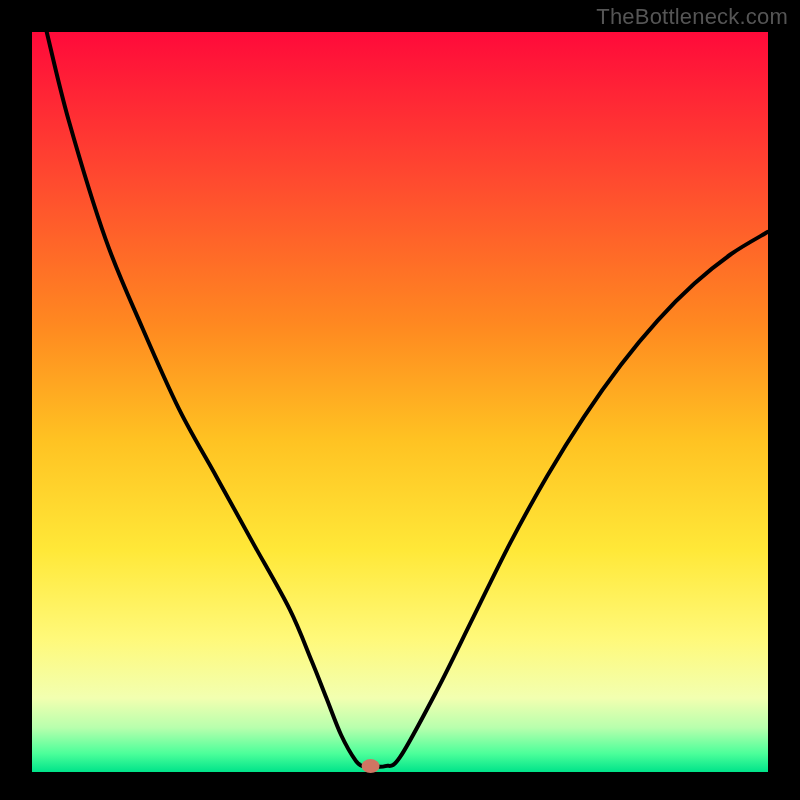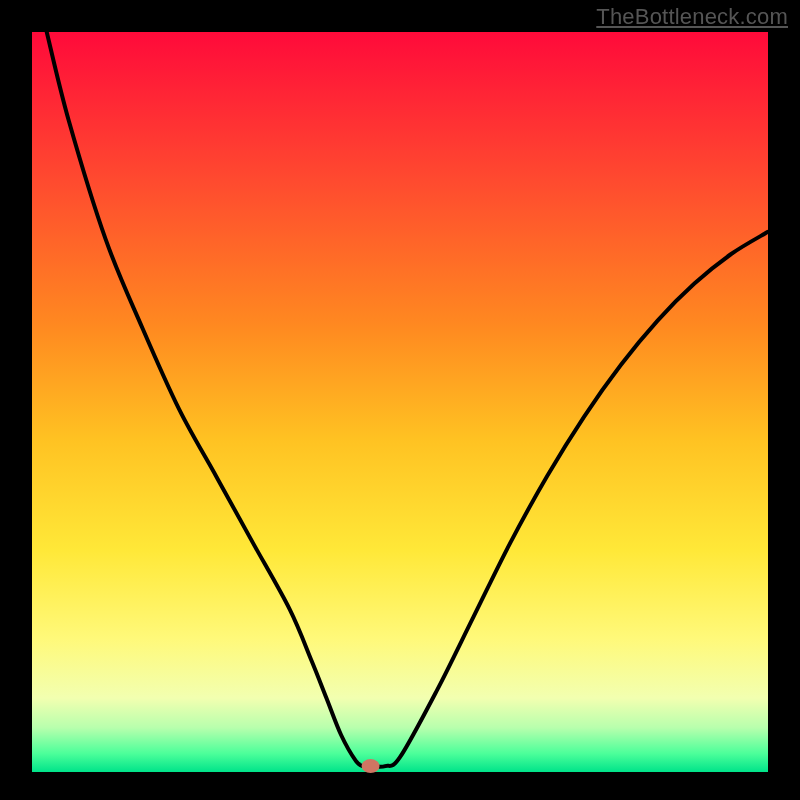--- a/index.html
+++ b/index.html
@@ -18,21 +18,20 @@
   }
   .watermark {
     position: absolute;
     top: 4px;
     right: 12px;
     color: #555;
     font-size: 22px;
     font-weight: 500;
     letter-spacing: 0.2px;
     z-index: 5;
-    text-decoration: underline;
   }
   svg {
     display: block;
   }
 </style>
 </head>
 <body>
 
 <div class="chart-container">
   <div class="watermark">TheBottleneck.com</div>

